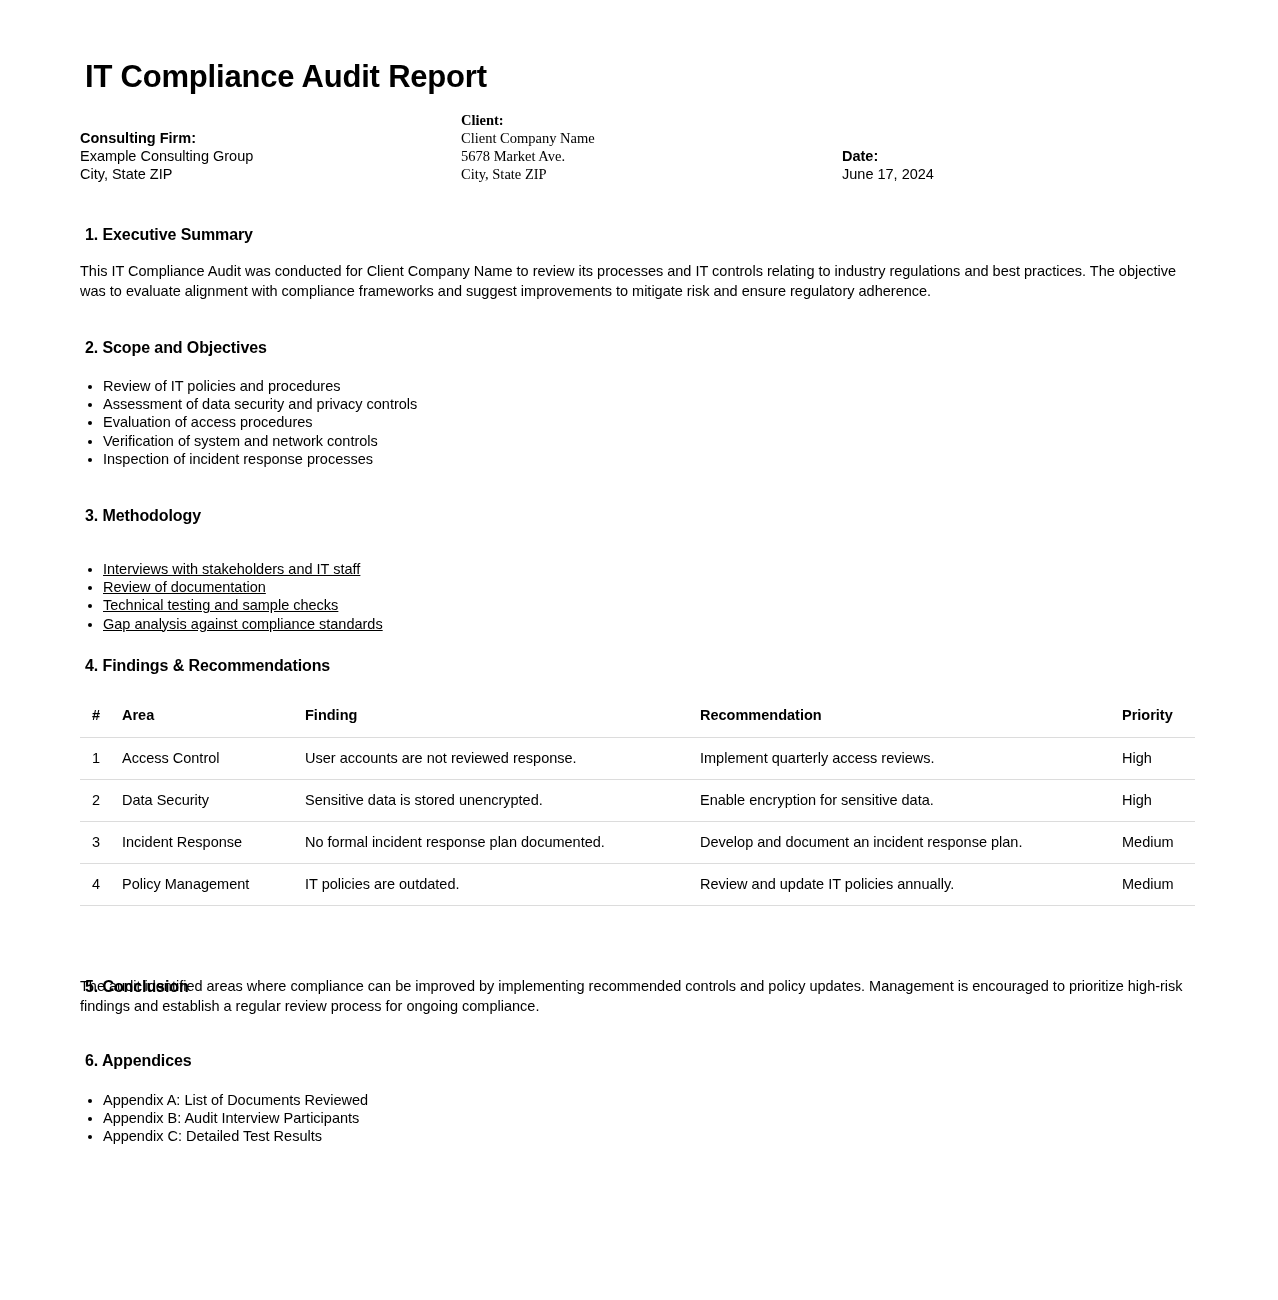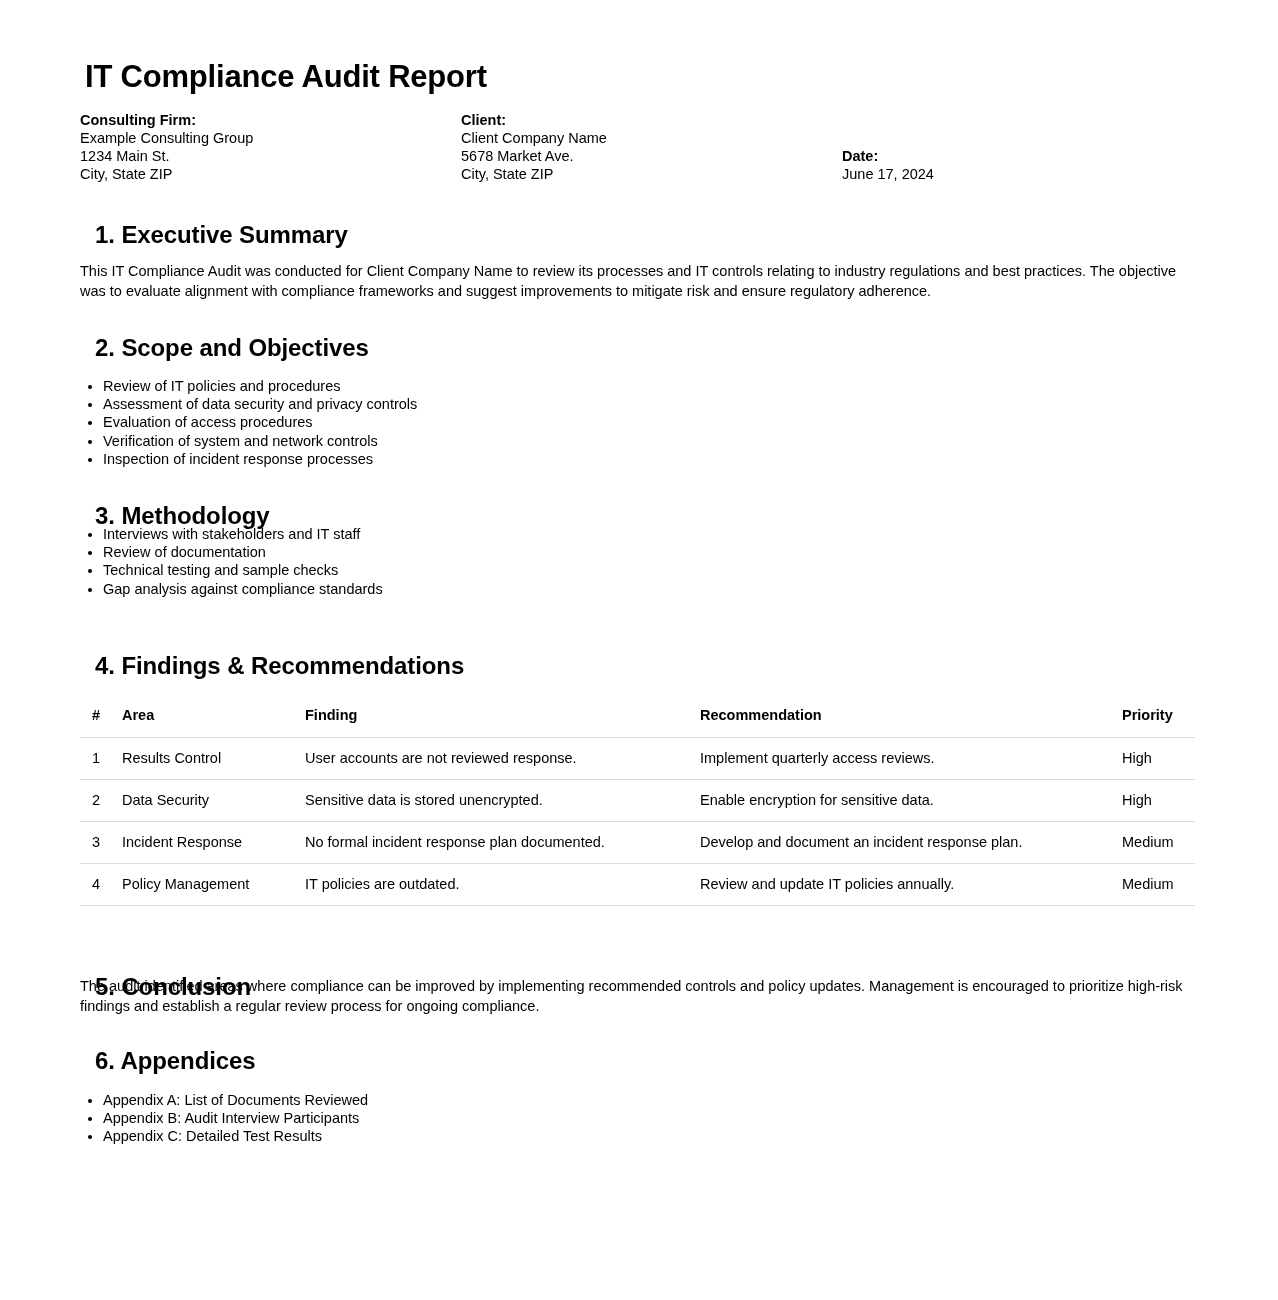--- a/index.html
+++ b/index.html
@@ -45,36 +45,36 @@
     width: 1118px;
     display: flex;
     flex-direction: row;
     align-items: flex-end;
   }
   .meta-col {
     font-size: 14.5px;
     line-height: 18px;
   }
   .meta-col.firm  { width: 381px; }
-  .meta-col.client{ width: 381px; }
+  .meta-col.client{ width: 381px; font-family: Liberation Serif, serif; }
   .meta-col.date  { width: 356px; }
   .meta-label {
     font-weight: bold;
     display: block;
   }
   .meta-line {
     display: block;
     white-space: pre;
   }
 
   
   .section-heading {
     position: absolute;
-    left: 95px;
-    font-size: 24px;
+    left: 85px;
+    font-size: 16px;
     font-weight: bold;
     letter-spacing: -0.1px;
     margin: 0;
     line-height: 24px;
   }
   .body-text {
     position: absolute;
     left: 80px;
     width: 1118px;
     font-size: 14.5px;
@@ -94,21 +94,21 @@
     margin: 0;
     padding: 0;
   }
 
   
   #h-exec      { top: 223px; }
   #p-exec      { top: 262px; }
   #h-scope     { top: 336px; }
   #p-scope     { top: 377px; }
   #h-method    { top: 504px; }
-  #p-method    { top: 525px; }
+  #p-method    { top: 560px; text-decoration: underline; }
   #h-findings  { top: 654px; }
   #h-concl     { top: 935px; margin-top: 40px; }
   #p-concl     { top: 977px; }
   #h-append    { top: 1049px; }
   #p-append    { top: 1091px; }
 
   
   .findings-table {
     position: absolute;
     left: 80px;
@@ -143,21 +143,20 @@
 <body>
 
 <div class="page">
 
   <h1 class="doc-title">IT Compliance Audit Report</h1>
 
   <div class="meta-row">
     <div class="meta-col firm">
       <span class="meta-label">Consulting Firm:</span>
       <span class="meta-line">Example Consulting Group</span>
-      <span class="meta-line">1234 Main St.</span>
       <span class="meta-line">City, State ZIP</span>
     </div>
     <div class="meta-col client">
       <span class="meta-label">Client:</span>
       <span class="meta-line">Client Company Name</span>
       <span class="meta-line">5678 Market Ave.</span>
       <span class="meta-line">City, State ZIP</span>
     </div>
     <div class="meta-col date">
       <span class="meta-label">Date:</span>
@@ -193,21 +192,21 @@
         <th class="col-num">#</th>
         <th class="col-area">Area</th>
         <th class="col-find">Finding</th>
         <th class="col-rec">Recommendation</th>
         <th class="col-prio">Priority</th>
       </tr>
     </thead>
     <tbody>
       <tr>
         <td class="col-num">1</td>
-        <td class="col-area">Results Control</td>
+        <td class="col-area">Access Control</td>
         <td class="col-find">User accounts are not reviewed response.</td>
         <td class="col-rec">Implement quarterly access reviews.</td>
         <td class="col-prio">High</td>
       </tr>
       <tr>
         <td class="col-num">2</td>
         <td class="col-area">Data Security</td>
         <td class="col-find">Sensitive data is stored unencrypted.</td>
         <td class="col-rec">Enable encryption for sensitive data.</td>
         <td class="col-prio">High</td>

